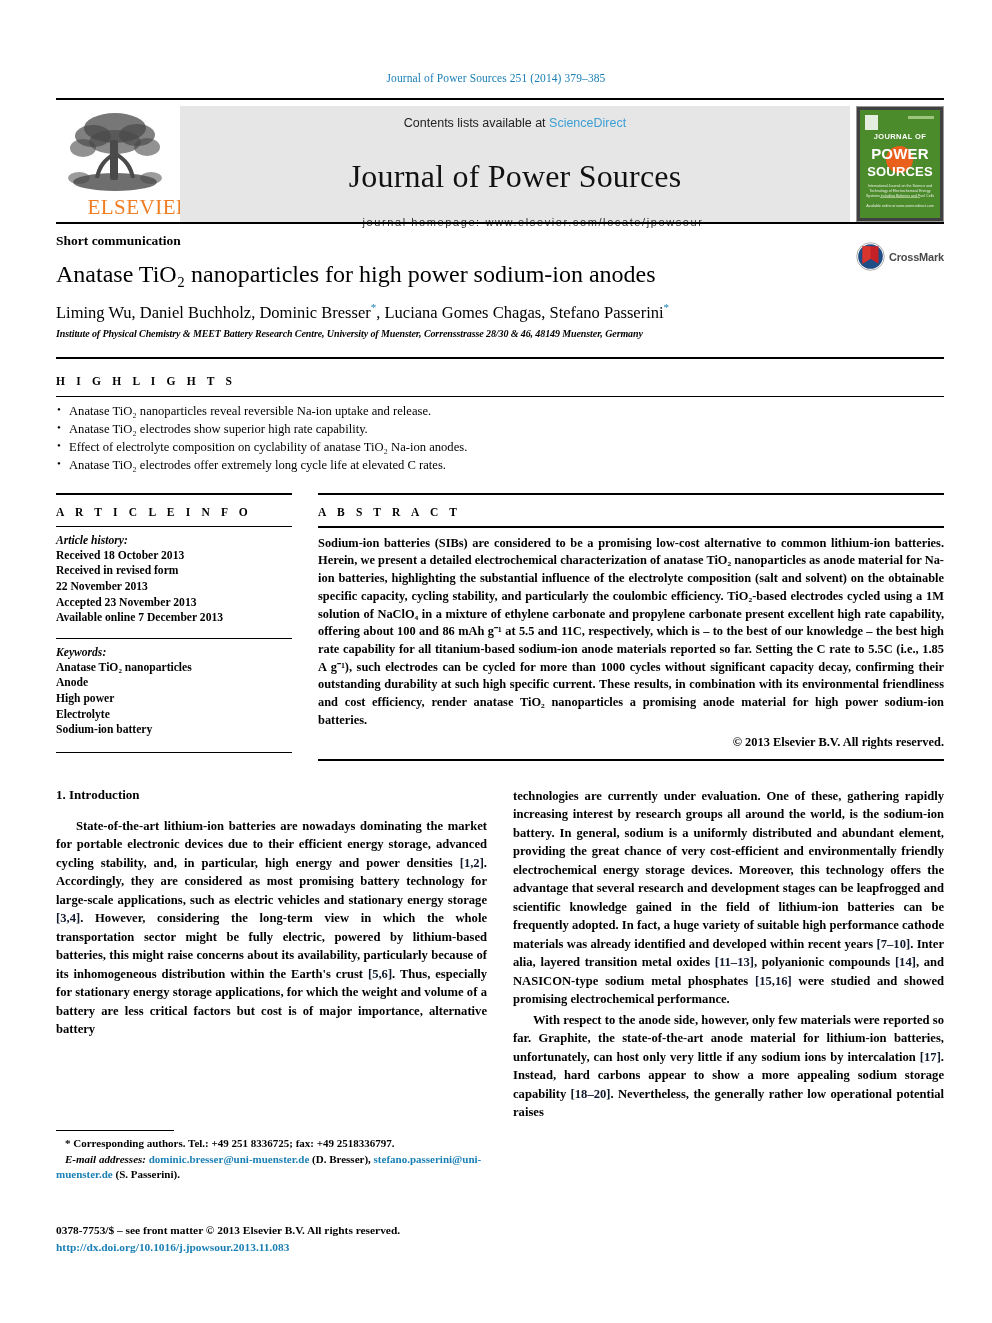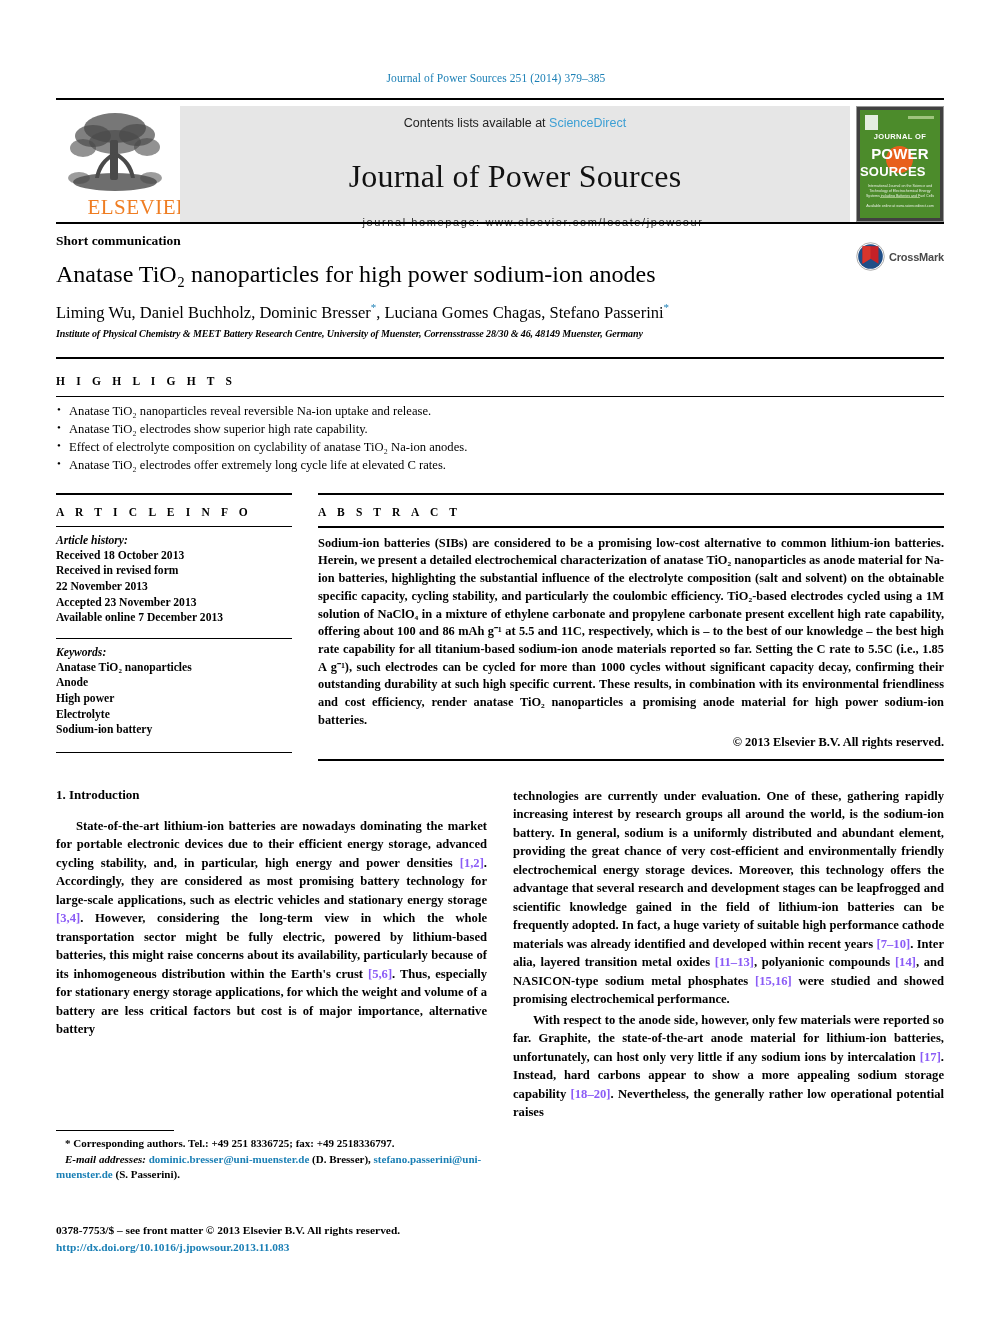--- a/index.html
+++ b/index.html
@@ -97,21 +97,21 @@
     width: 100%; height: 100%;
     background: #4c8b2b;
     position: relative;
     overflow: hidden;
   }
   .cov-els { position:absolute; top:5px; left:5px; width:13px; height:15px; background:#fff; opacity:.85;}
   .cov-bar { position:absolute; right:6px; top:6px; width:26px; height:3px; background:#9fc47e; }
   .cov-j { position:absolute; top:22px; left:0; right:0; text-align:center; font-family:"Liberation Sans",sans-serif; font-size:7.5px; font-weight:bold; color:#fff; letter-spacing:.4px;}
   .cov-dot { position:absolute; top:36px; left:26px; width:27px; height:27px; border-radius:50%; background:#e8601c; }
   .cov-p { position:absolute; top:36px; left:0; right:0; text-align:center; font-family:"Liberation Sans",sans-serif; font-size:15px; font-weight:bold; color:#fff; letter-spacing:.2px; line-height:15px;}
-  .cov-s { position:absolute; top:54px; left:0; right:0; text-align:left; font-family:"Liberation Sans",sans-serif; font-size:13px; font-weight:bold; color:#fff; letter-spacing:.2px;}
+  .cov-s { position:absolute; top:54px; left:0; right:0; text-align:center; font-family:"Liberation Sans",sans-serif; font-size:13px; font-weight:bold; color:#fff; letter-spacing:.2px;}
   .cov-sub { position:absolute; top:74px; left:5px; right:5px; text-align:center; font-family:"Liberation Sans",sans-serif; font-size:3.6px; color:#e8f0e2; line-height:5px;}
   .cov-foot { position:absolute; bottom:9px; left:5px; right:5px; text-align:center; font-family:"Liberation Sans",sans-serif; font-size:3.6px; color:#e8f0e2; line-height:5px;}
   .cov-rule { position:absolute; bottom:20px; left:20px; right:20px; height:1px; background:#9fc47e;}
 
   
   .article-head {
     margin: 0 48px 0 56px;
     border-top: 2.2px solid #000;
     padding-top: 9px;
     position: relative;
@@ -237,21 +237,21 @@
   .para {
     font-family: "Liberation Serif", serif;
     font-size: 12.6px;
     line-height: 1.47;
     text-align: justify;
     text-indent: 20px;
     margin: 0 0 2px 0;
     font-weight: bold;
   }
   .para.noind { text-indent: 0; }
-  .ref { color: #8b5cf6; }
+  .ref { color: #0f172a; }
 
   
   .footnotes {
     position: absolute;
     left: 56px;
     top: 1130px;
     width: 431px;
   }
   .fn-rule { border-top: 1px solid #000; width: 118px; margin-bottom: 5px; }
   .fn-line {

